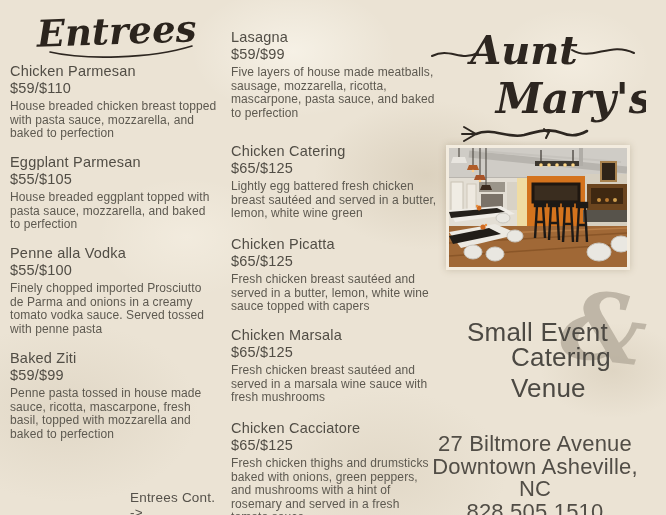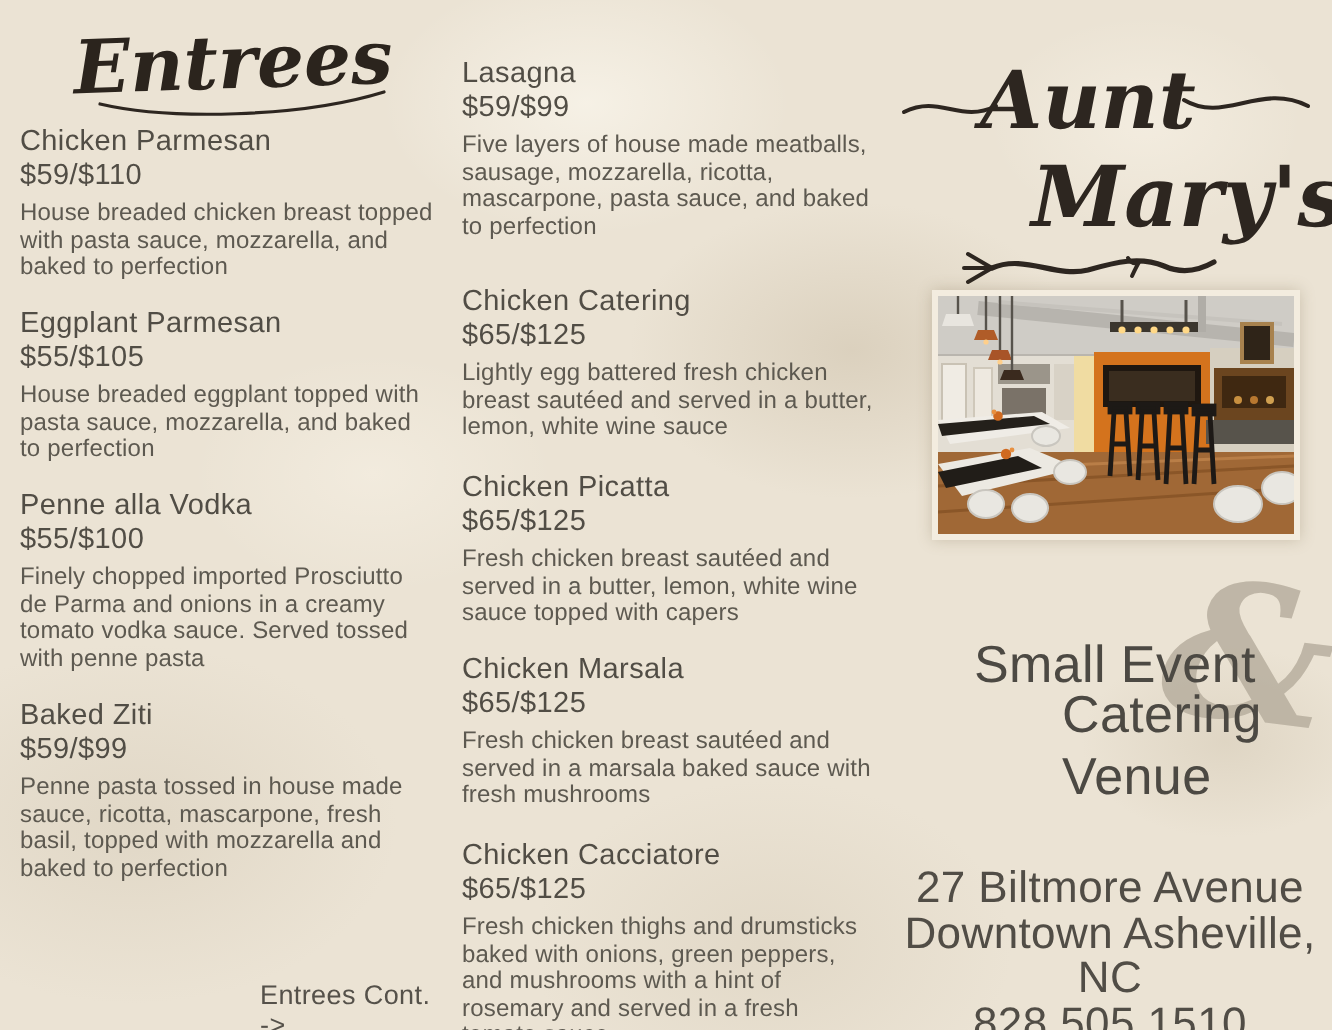--- a/index.html
+++ b/index.html
@@ -15,21 +15,21 @@
       radial-gradient(ellipse 170px 110px at 44% 10%, rgba(255,252,244,.55), transparent 60%),
       radial-gradient(ellipse 200px 140px at 58% 92%, rgba(201,189,166,.28), transparent 60%),
       radial-gradient(ellipse 130px 90px at 86% 12%, rgba(255,250,240,.40), transparent 60%),
       radial-gradient(ellipse 150px 100px at 28% 46%, rgba(255,250,240,.35), transparent 60%),
       radial-gradient(ellipse 120px 80px at 92% 72%, rgba(195,182,158,.30), transparent 60%);
   }
 
   .panel { position:absolute; top:0; height:515px; }
   .panel-left   { left:0;   width:222px; }
   .panel-middle { left:222px; width:222px; }
-  .panel-right  { left:444px; width:222px; }
+  .panel-right  { left:424px; width:222px; }
 
   .entrees-svg { position:absolute; left:22px; top:4px; }
   .script-text {
     font-family:"DejaVu Serif", serif; font-style:italic; font-weight:bold;
     fill:#2b241d;
   }
 
   .item { position:absolute; width:208px; color:#59554c; }
   .panel-left  .item { left:10px; }
   .panel-middle .item { left:9px;margin-top:20px; }
@@ -108,33 +108,33 @@
   <section class="panel panel-middle">
     <article class="item" style="top:9px">
       <h3>Lasagna</h3>
       <div class="price">$59/$99</div>
       <p class="desc">Five layers of house made meatballs, sausage, mozzarella, ricotta, mascarpone, pasta sauce, and baked to perfection</p>
     </article>
 
     <article class="item" style="top:123px">
       <h3>Chicken Catering</h3>
       <div class="price">$65/$125</div>
-      <p class="desc">Lightly egg battered fresh chicken breast sautéed and served in a butter, lemon, white wine sauce</p>
+      <p class="desc">Lightly egg battered fresh chicken breast sautéed and served in a butter, lemon, white wine green</p>
     </article>
 
     <article class="item" style="top:216px">
       <h3>Chicken Picatta</h3>
       <div class="price">$65/$125</div>
       <p class="desc">Fresh chicken breast sautéed and served in a butter, lemon, white wine sauce topped with capers</p>
     </article>
 
     <article class="item" style="top:307px">
       <h3>Chicken Marsala</h3>
       <div class="price">$65/$125</div>
-      <p class="desc">Fresh chicken breast sautéed and served in a marsala baked sauce with fresh mushrooms</p>
+      <p class="desc">Fresh chicken breast sautéed and served in a marsala wine sauce with fresh mushrooms</p>
     </article>
 
     <article class="item" style="top:400px">
       <h3>Chicken Cacciatore</h3>
       <div class="price">$65/$125</div>
       <p class="desc">Fresh chicken thighs and drumsticks baked with onions, green peppers, and mushrooms with a hint of rosemary and served in a fresh tomato sauce</p>
     </article>
   </section>
 
   <section class="panel panel-right">

